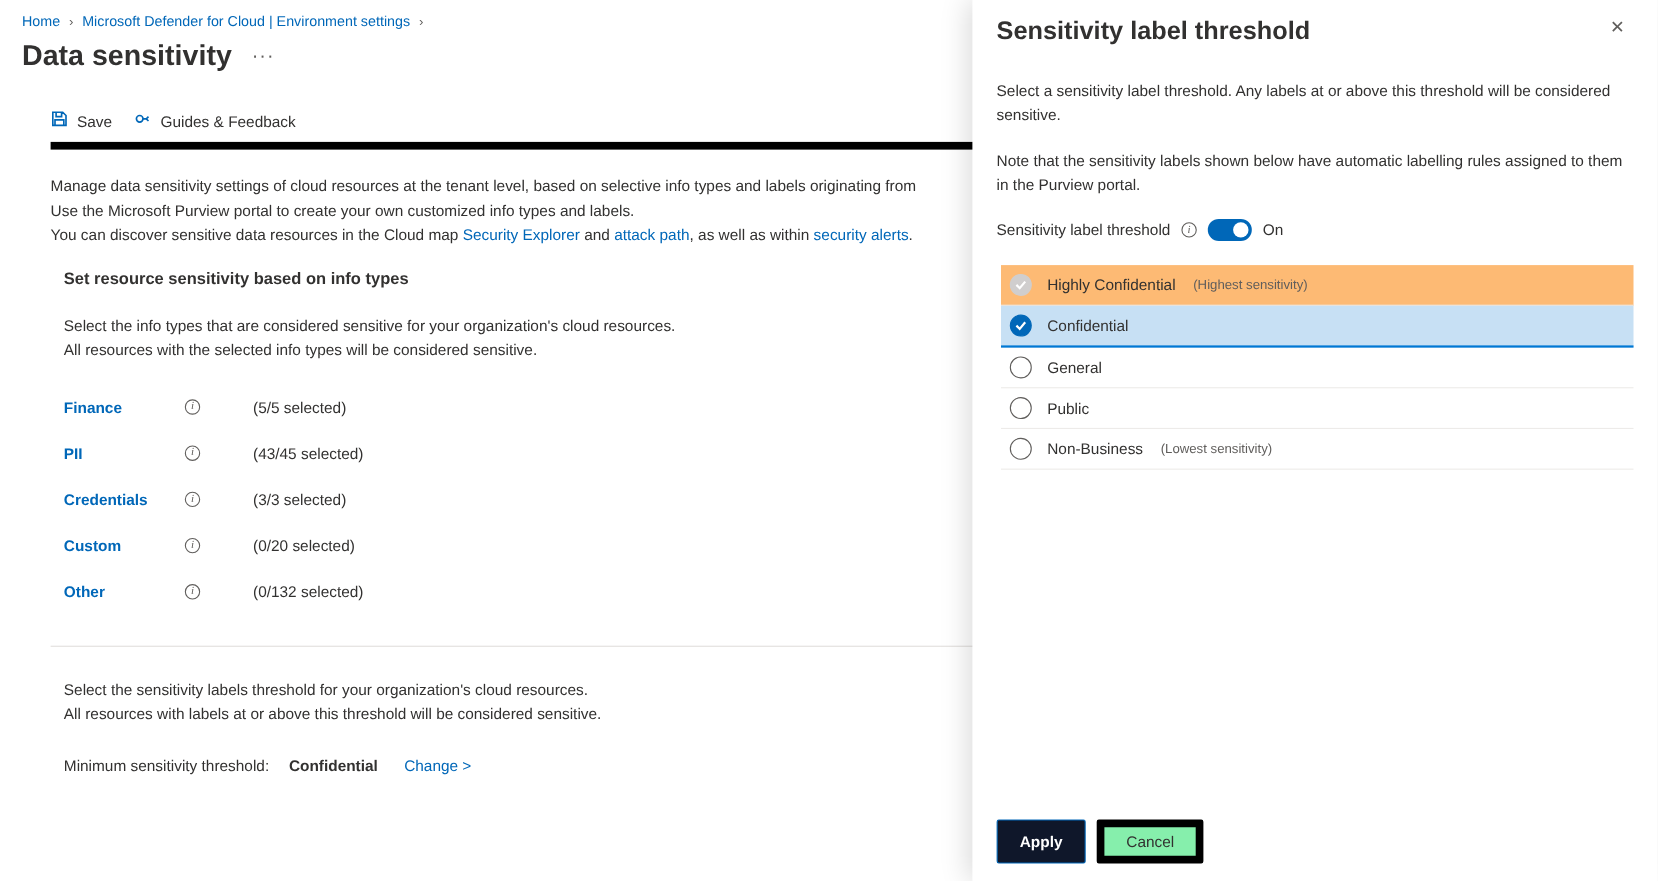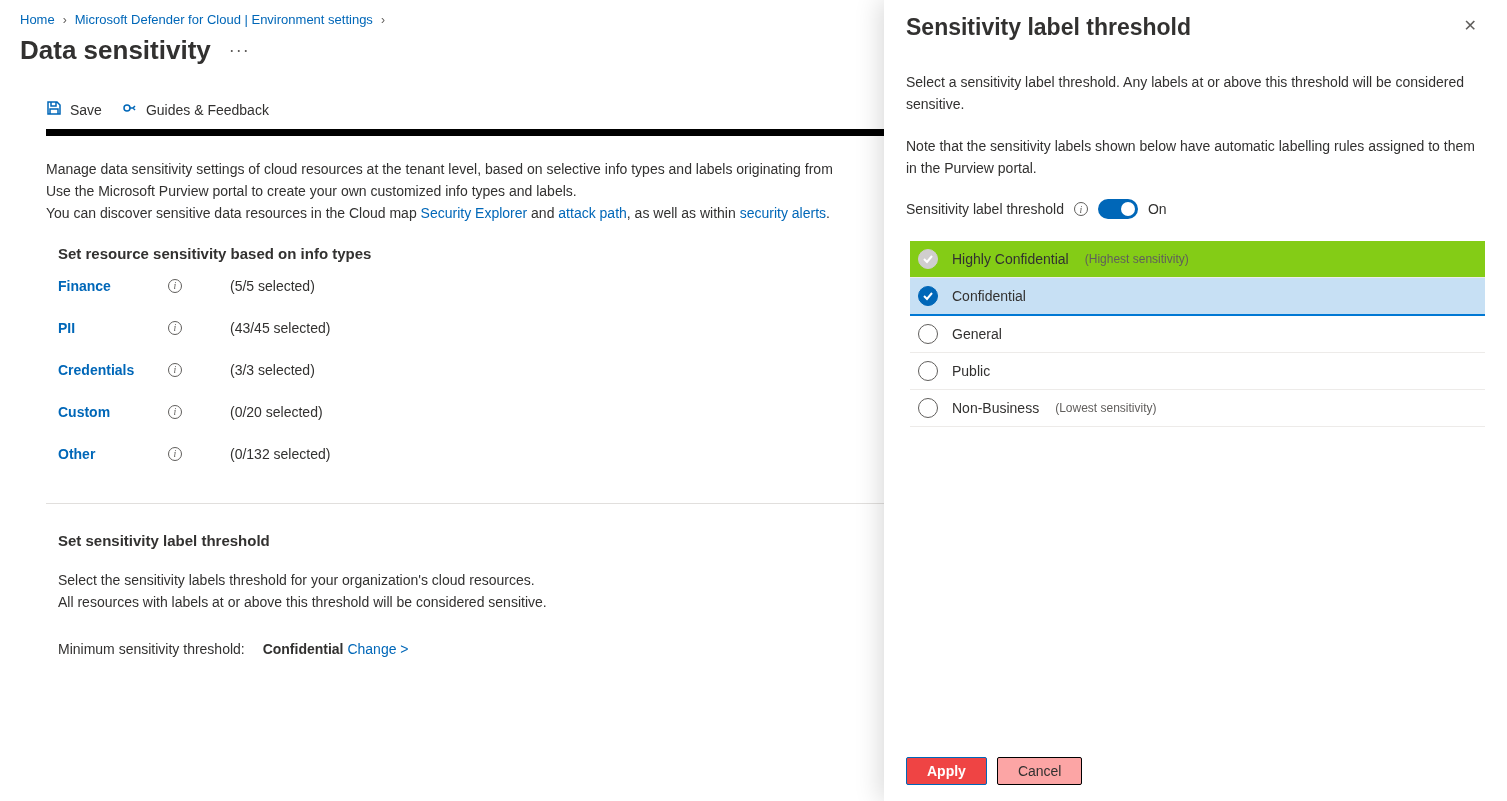--- a/index.html
+++ b/index.html
@@ -84,21 +84,21 @@
   }
   .info-row .count { color: #323130; }
 
   .divider { border-top: 1px solid #e1dfdd; margin: 28px 0 0 26px; }
 
   .label-section { margin: 28px 0 0 38px; }
   .label-section h3 { font-size: 15px; font-weight:600; }
   .label-section p { margin-top: 20px; line-height:22px;}
   .min-row { margin-top: 28px; }
   .min-row .value { font-weight: 600; margin-left: 14px; }
-  .min-row .change { color: #0067B8; cursor:pointer; font-weight:400;}
+  .min-row .change { color: #0067B8; margin-left: 20px; cursor:pointer; font-weight:400;}
 
   
   .panel {
     position: absolute;
     top: 0; right: 0;
     width: 623px;
     height: 801px;
     background: #fff;
     box-shadow: -4px 0 24px rgba(0,0,0,0.15);
     display: flex;
@@ -157,21 +157,21 @@
 
   .opt-list { margin-left: 4px; }
   .opt {
     display: flex;
     align-items: center;
     gap: 14px;
     padding: 8px 8px;
     border-bottom: 1px solid #edebe9;
     cursor: pointer;
   }
-  .opt.above { background: #84cc16; }
+  .opt.above { background: #fdba74; }
   .opt.selected { background: #c7e0f4; border-bottom: 2px solid #0078d4; }
   .opt .radio {
     width: 20px; height: 20px;
     border: 1.5px solid #605e5c;
     border-radius: 50%;
     flex-shrink: 0;
     display: inline-flex; align-items:center; justify-content:center;
   }
   .opt.above .radio { background:#d0cece; border-color:#d0cece; }
   .opt.above .radio svg { stroke:#fff; }
@@ -185,22 +185,22 @@
     gap: 10px;
     padding: 10px 22px 16px;
   }
   .btn {
     padding: 5px 20px;
     font-size: 14px;
     border-radius: 2px;
     cursor: pointer;
     font-family: inherit;
   }
-  .btn-primary { background:#ef4444; color:#fff; border:1px solid #0067B8; font-weight:600;}
-  .btn-secondary { background:#fca5a5; color:#323130; border:1px solid #000000; }
+  .btn-primary { background:#0f172a; color:#fff; border:1px solid #0067B8; font-weight:600;}
+  .btn-secondary { background:#86efac; color:#323130; border:7px solid #000000; }
 </style>
 </head>
 <body>
 
 <div class="page">
 
   <div class="breadcrumb">
     <span class="bc-link">Home</span>
     <span class="chev">›</span>
     <span class="bc-link">Microsoft Defender for Cloud | Environment settings</span>
@@ -236,20 +236,24 @@
     <div>
       <div>Manage data sensitivity settings of cloud resources at the tenant level, based on selective info types and labels originating from</div>
       <div>Use the Microsoft Purview portal to create your own customized info types and labels.</div>
       <div>
         <span>You can discover sensitive data resources in the Cloud map </span><a class="link">Security Explorer</a><span> and </span><a class="link">attack path</a><span>, as well as within </span><a class="link">security alerts</a><span>.</span>
       </div>
     </div>
 
     <div class="info-section">
       <h3>Set resource sensitivity based on info types</h3>
+      <div class="info-desc">
+        <div>Select the info types that are considered sensitive for your organization's cloud resources.</div>
+        <div>All resources with the selected info types will be considered sensitive.</div>
+      </div>
 
       <div class="info-rows" id="info-rows">
           <div class="info-row">
             <span class="name">Finance</span>
             <span class="info-icon">i</span>
             <span class="count">(5/5 selected)</span>
           </div>
           <div class="info-row">
             <span class="name">PII</span>
             <span class="info-icon">i</span>
@@ -270,21 +274,20 @@
             <span class="info-icon">i</span>
             <span class="count">(0/132 selected)</span>
           </div>
         </div>
     </div>
   </div>
 
   <div class="divider"></div>
 
   <div class="label-section">
-    <h3>Set sensitivity label threshold</h3>
     <p>
       <span>Select the sensitivity labels threshold for your organization's cloud resources.</span><br>
       <span>All resources with labels at or above this threshold will be considered sensitive.</span>
     </p>
     <div class="min-row">
       <span>Minimum sensitivity threshold:</span>
       <span class="value">Confidential</span>
       <span class="change">Change &gt;</span>
     </div>
   </div>

